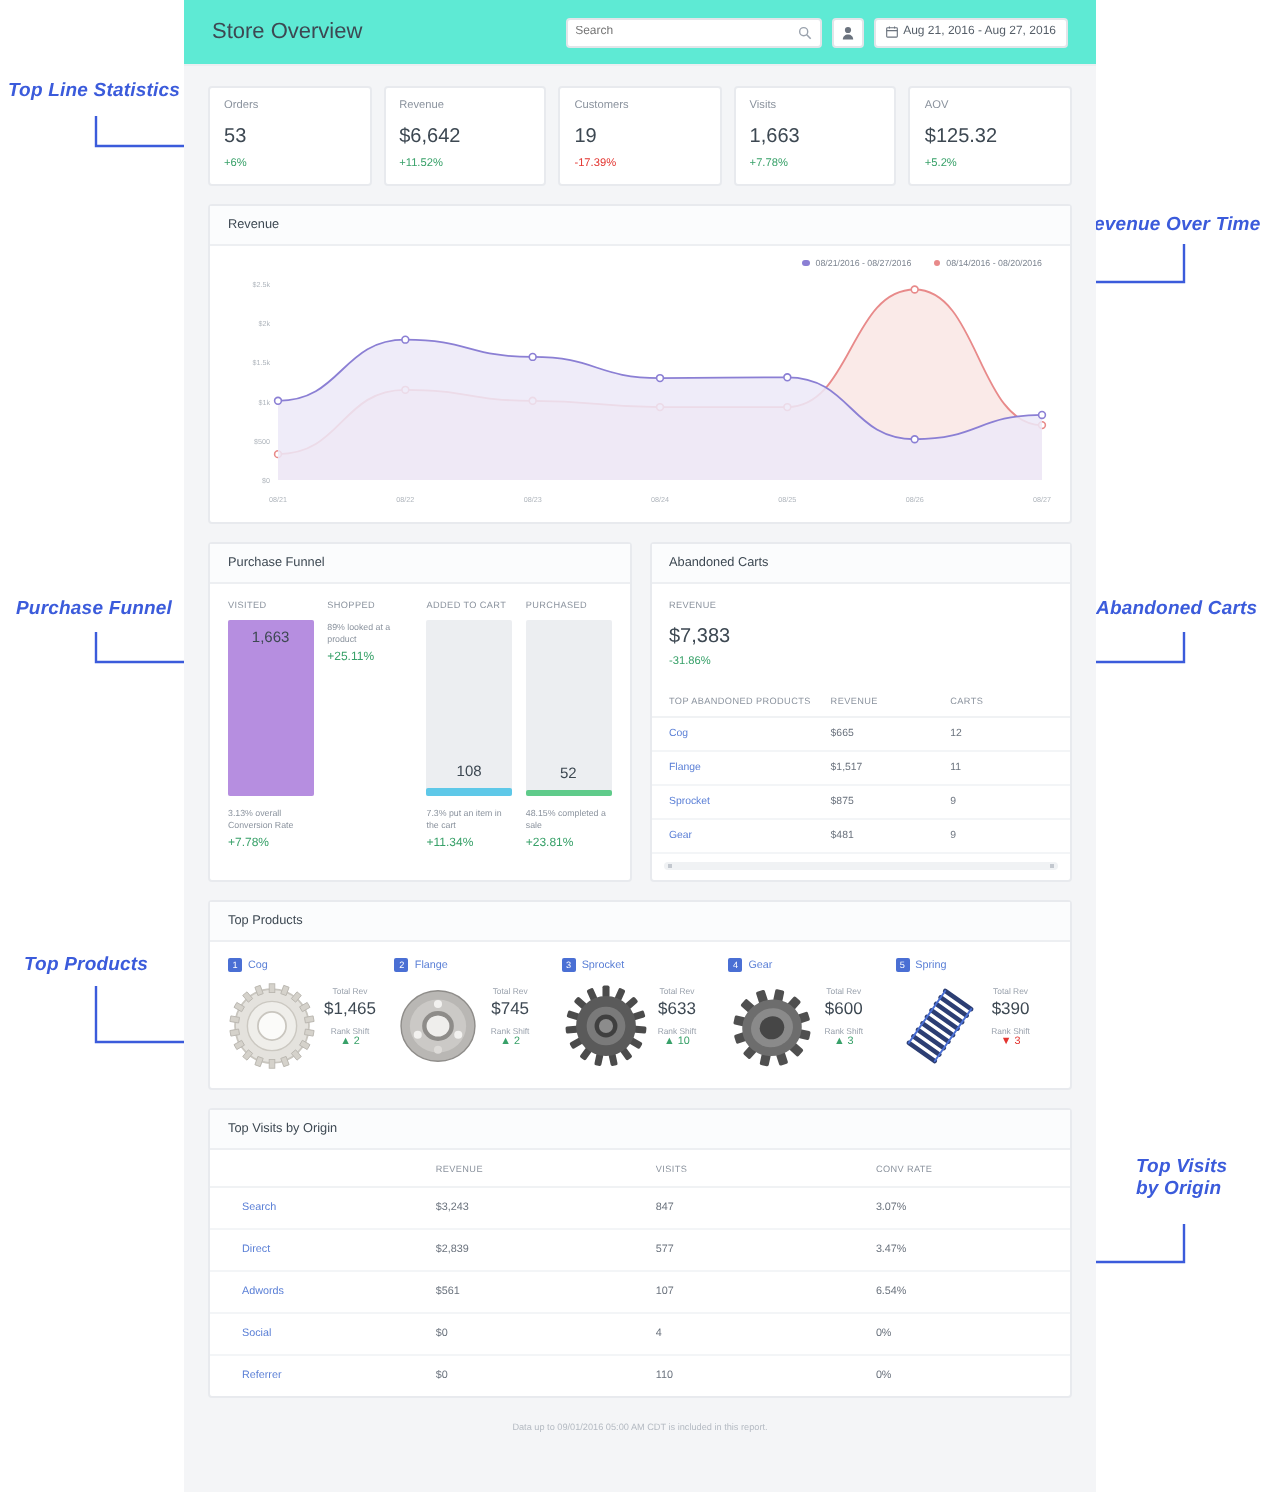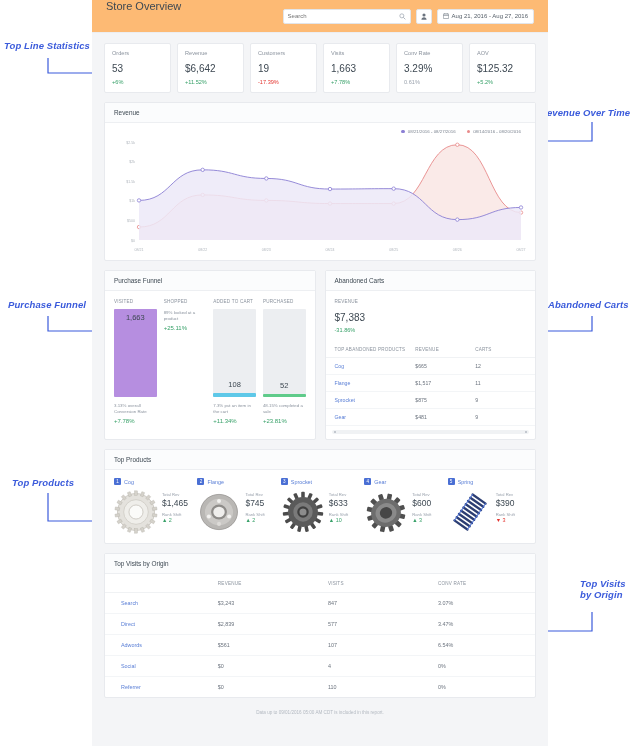--- a/index.html
+++ b/index.html
@@ -14,21 +14,21 @@
   .ann { position: absolute; color: #3b5bdb; font-size: 9.5px; font-weight: bold; letter-spacing: .1px; white-space: nowrap; font-style: italic; }
   .ann-multi { line-height: 11px; }
   svg.conn { position: absolute; left: 0; top: 0; width: 640px; height: 746px; pointer-events: none; }
 
   
   .app {
     position: absolute; left: 92px; top: 0; width: 456px; height: 746px;
     background: #f4f5f7;
   }
   .topbar {
-    height: 33px; background: #fdba74; display: flex; 
+    height: 33px; background: #5eead4; display: flex; align-items: center;
     padding: 0 14px; border-bottom: 1px solid #eceef1;
   }
   .page-title { font-size: 11px; color: #3d4852; font-weight: 400; }
   .topbar-right { margin-left: auto; display: flex; align-items: center; gap: 5px; }
   .search-box {
     width: 128px; height: 15px; border: 1px solid #e2e5e9; border-radius: 2px;
     background: #fff; display: flex; align-items: center; padding: 0 4px;
   }
   .search-box input {
     border: 0; outline: 0; font-size: 6px; color: #9aa2ad; width: 100%;
@@ -104,21 +104,21 @@
   .tap-head .c0 { flex: 1.35; }
   .c1 { flex: 1; } .c2 { flex: .85; }
   .hscroll { margin: 4px 6px 5px 6px; height: 4px; background: #f0f2f4; border-radius: 2px; position: relative; }
   .hscroll::before, .hscroll::after {
     content: ""; position: absolute; top: 1px; width: 2px; height: 2px; background: #c3c8cf;
   }
   .hscroll::before { left: 2px; } .hscroll::after { right: 2px; }
 
   
   .prod-body { display: flex; padding: 8px 9px 9px 9px; gap: 5px; }
-  .prod { flex: 1; min-width: 0; }
+  .prod { flex: 1; min-width: 0; text-align: center; }
   .prod-head { display: flex; align-items: center; gap: 3px; margin-bottom: 5px; }
   .rank {
     width: 7px; height: 7px; background: #4a6fd4; color: #fff; font-size: 4.6px;
     display: flex; align-items: center; justify-content: center; border-radius: 1px;
   }
   .prod-name { font-size: 5.4px; color: #5a7fd6; }
   .prod-main { display: flex; gap: 4px; align-items: flex-start; }
   .prod-img { width: 44px; height: 44px; flex: none; }
   .prod-stats { padding-top: 2px; }
   .ps-label { font-size: 4.2px; color: #9aa2ad; }
@@ -158,21 +158,21 @@
   <circle cx="106" cy="521" r="3.2" fill="#3b5bdb"></circle>
   <polyline points="592,612 592,631 536,631" fill="none" stroke="#3b5bdb" stroke-width="1.2"></polyline>
   <circle cx="535" cy="631" r="3.2" fill="#3b5bdb"></circle>
 </svg>
 
 <div class="ann" style="left:4px; top:40px;">Top Line Statistics</div>
 <div class="ann" style="left:540px; top:107px;">Revenue Over Time</div>
 <div class="ann" style="left:8px; top:299px;">Purchase Funnel</div>
 <div class="ann" style="left:548px; top:299px;">Abandoned Carts</div>
 <div class="ann" style="left:12px; top:477px;">Top Products</div>
-<div class="ann ann-multi" style="left:568px; top:578px;margin-left:12px;">
+<div class="ann ann-multi" style="left:568px; top:578px;">
   <div>Top Visits</div>
   <div>by Origin</div>
 </div>
 
 <div class="app">
 
   <div class="topbar">
     <div class="page-title">Store Overview</div>
     <div class="topbar-right">
       <div class="search-box">
@@ -221,25 +221,20 @@
       </div>
       <div class="stat">
         <div class="stat-label">Customers</div>
         <div class="stat-value">19</div>
         <div class="stat-delta neg">-17.39%</div>
       </div>
       <div class="stat">
         <div class="stat-label">Visits</div>
         <div class="stat-value">1,663</div>
         <div class="stat-delta pos">+7.78%</div>
-      </div>
-      <div class="stat">
-        <div class="stat-label">Conv Rate</div>
-        <div class="stat-value">3.29%</div>
-        <div class="stat-delta neu">0.61%</div>
       </div>
       <div class="stat">
         <div class="stat-label">AOV</div>
         <div class="stat-value">$125.32</div>
         <div class="stat-delta pos">+5.2%</div>
       </div>
     </div>
 
     <div class="panel">
       <div class="panel-head">Revenue</div>

